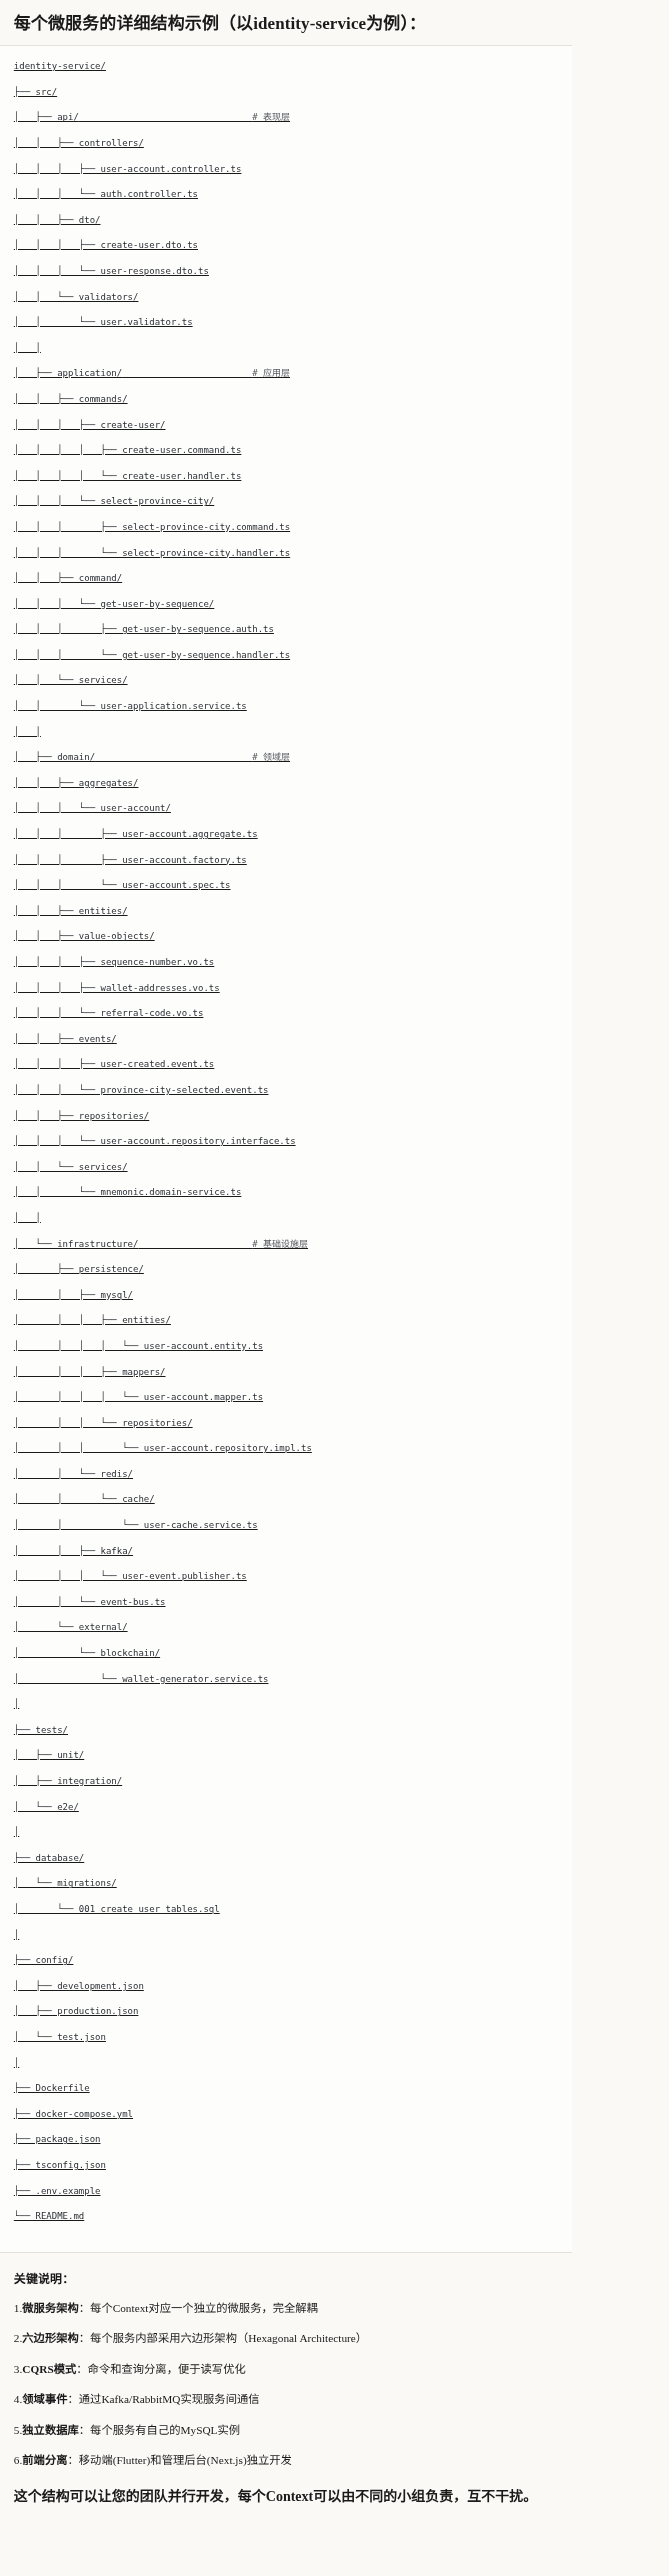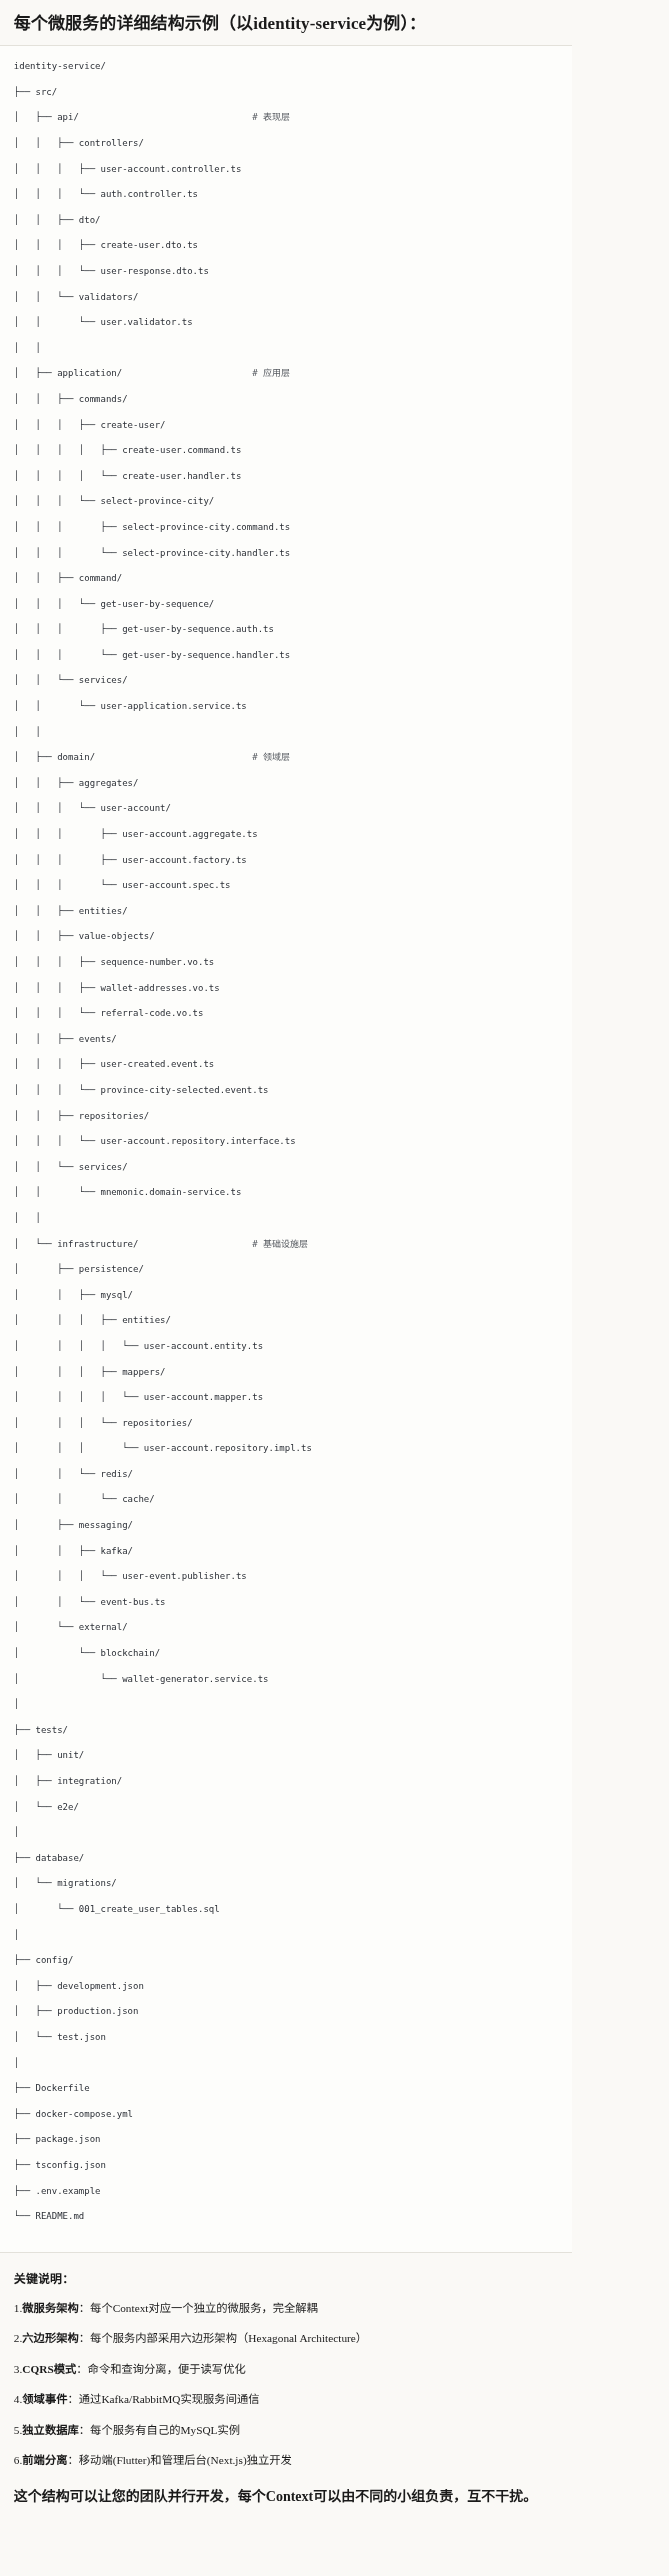--- a/index.html
+++ b/index.html
@@ -32,20 +32,21 @@
     border-bottom: 0.6px solid #e3e1da;
     letter-spacing: 0.1px;
   }
 
   
   .code-block {
     background: #fdfdfb;
     padding: 13.8px 13.8px 16.3px 13.8px;
     margin: 0;
     border-bottom: 0.6px solid #e3e1da;
+    text-decoration: underline;
   }
   pre.tree {
     margin: 0;
     font-family: "DejaVu Sans Mono", "Liberation Mono", monospace;
     font-size: 9px;
     line-height: 12.8px;
     color: #2b2f36;
     white-space: pre;
     tab-size: 4;
     letter-spacing: 0px;
@@ -136,21 +137,21 @@
 <span class="row"><span>│       ├── persistence/</span></span>
 <span class="row"><span>│       │   ├── mysql/</span></span>
 <span class="row"><span>│       │   │   ├── entities/</span></span>
 <span class="row"><span>│       │   │   │   └── user-account.entity.ts</span></span>
 <span class="row"><span>│       │   │   ├── mappers/</span></span>
 <span class="row"><span>│       │   │   │   └── user-account.mapper.ts</span></span>
 <span class="row"><span>│       │   │   └── repositories/</span></span>
 <span class="row"><span>│       │   │       └── user-account.repository.impl.ts</span></span>
 <span class="row"><span>│       │   └── redis/</span></span>
 <span class="row"><span>│       │       └── cache/</span></span>
-<span class="row"><span>│       ├── messaging/</span></span>
+<span class="row"><span>│       │           └── user-cache.service.ts</span></span>
 <span class="row"><span>│       │   ├── kafka/</span></span>
 <span class="row"><span>│       │   │   └── user-event.publisher.ts</span></span>
 <span class="row"><span>│       │   └── event-bus.ts</span></span>
 <span class="row"><span>│       └── external/</span></span>
 <span class="row"><span>│           └── blockchain/</span></span>
 <span class="row"><span>│               └── wallet-generator.service.ts</span></span>
 <span class="row"><span>│</span></span>
 <span class="row"><span>├── tests/</span></span>
 <span class="row"><span>│   ├── unit/</span></span>
 <span class="row"><span>│   ├── integration/</span></span>

